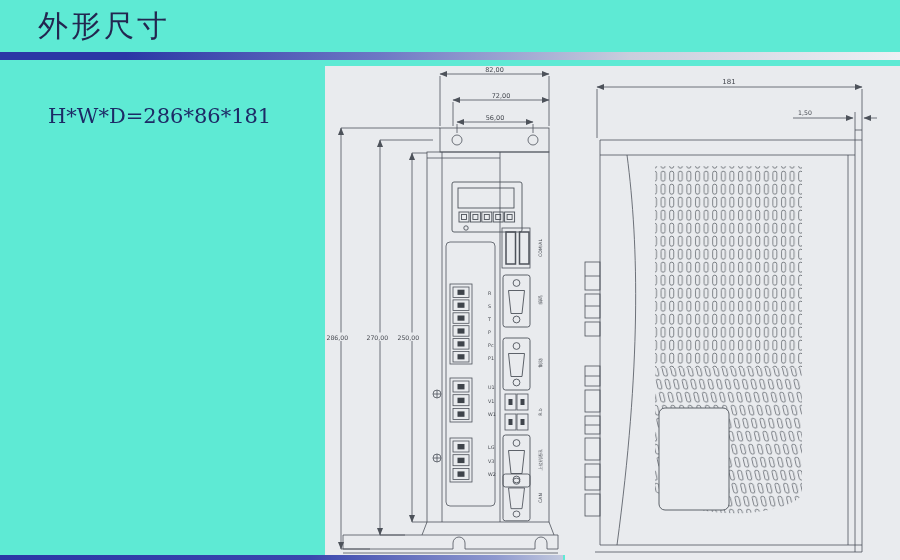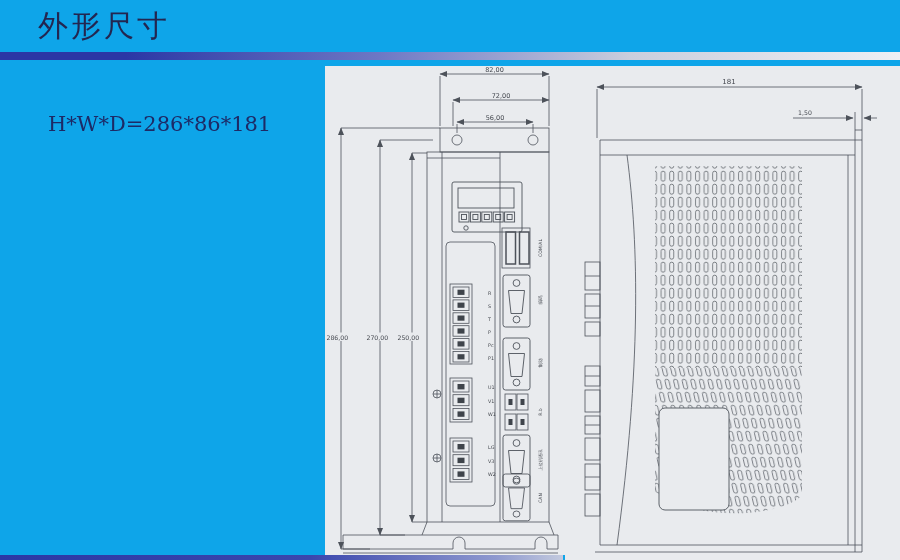--- a/index.html
+++ b/index.html
@@ -1,24 +1,24 @@
 <!DOCTYPE html>
 <html><head>
 <meta charset="utf-8">
 <style>
   html,body{margin:0;padding:0;background:#fff;}
-  .slide{position:relative;width:900px;height:560px;background:#0ea5e9;overflow:hidden;
+  .slide{position:relative;width:900px;height:560px;background:#5eead4;overflow:hidden;
          font-family:"DejaVu Sans",sans-serif;text-align:right;}
   .title{position:absolute;left:38px;top:6px;font-family:"DejaVu Serif",serif;
          font-size:30px;letter-spacing:3px;color:#232650;}
   .accent-bar{position:absolute;left:0;top:52px;width:900px;height:8px;
          background:linear-gradient(90deg,#2b37a5 0%,#2b37a5 14%,#6d77c4 42%,#c9cedd 70%,#eef0f4 100%);}
   .bottom-bar{position:absolute;left:0;top:555px;width:563px;height:5px;
          background:linear-gradient(90deg,#2b37a5 0%,#3a46ad 55%,#8e99cf 88%,#c3cade 100%);}
-  .size-note{position:absolute;left:48px;top:112px;font-family:"DejaVu Serif",serif;
+  .size-note{position:absolute;left:48px;top:104px;font-family:"DejaVu Serif",serif;
          font-size:21px;color:#1d2a66;}
   .panel{position:absolute;background:#e9ebee;}
   .panel-a{left:325px;top:66px;width:240px;height:489px;}
   .panel-b{left:565px;top:66px;width:335px;height:494px;}
   svg{position:absolute;}
   svg text{font-family:"DejaVu Sans",sans-serif;}
   .front-svg{left:325px;top:66px;}
   .side-svg{left:565px;top:66px;}
 </style>
 </head>

